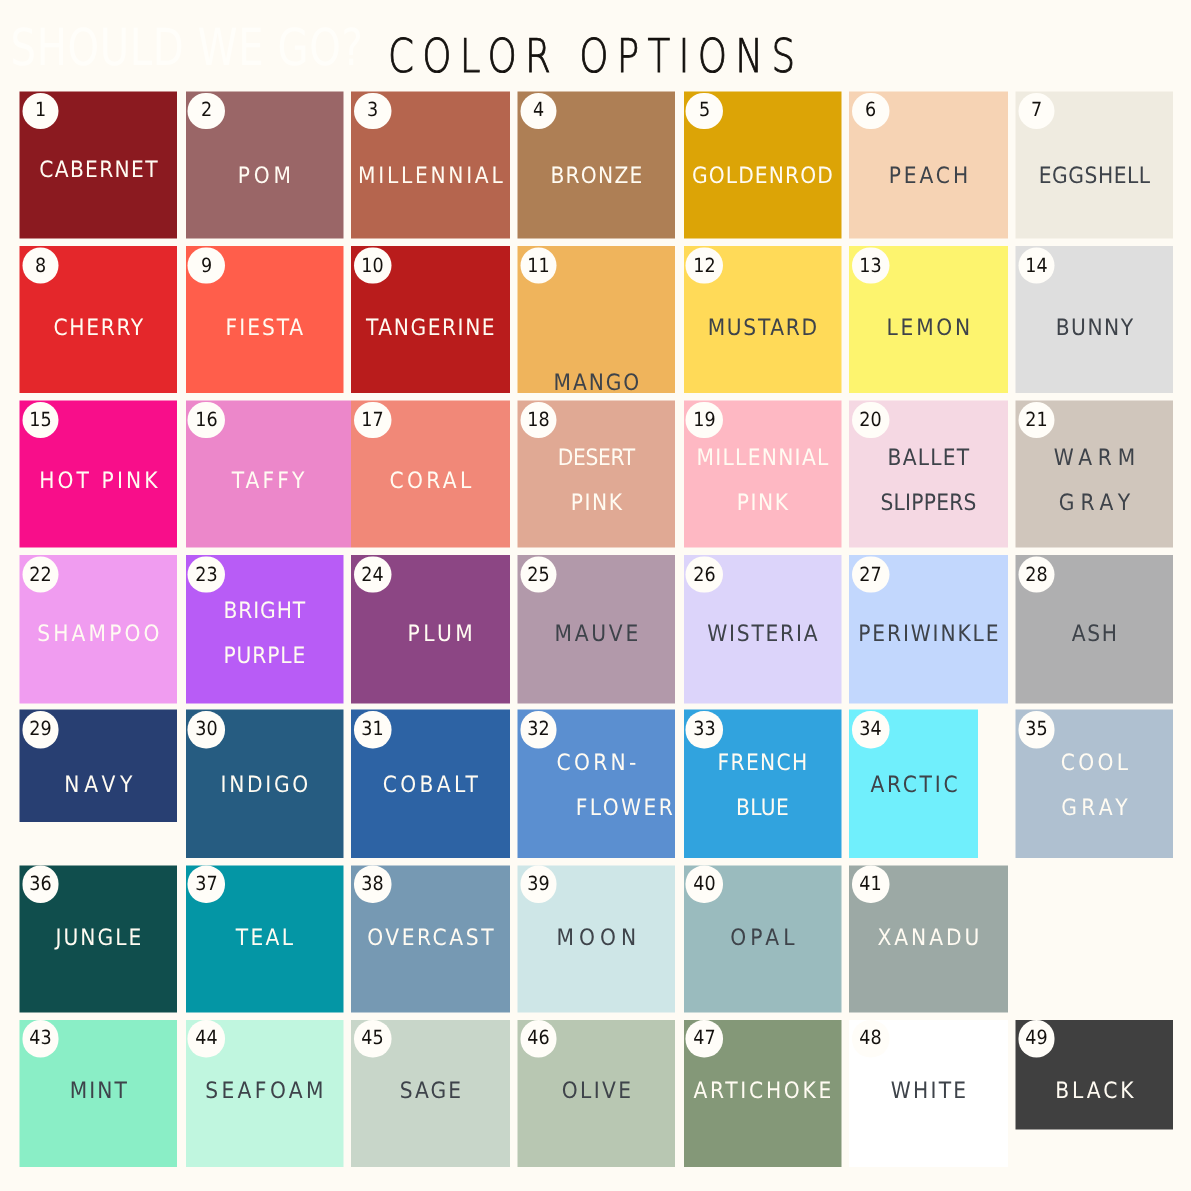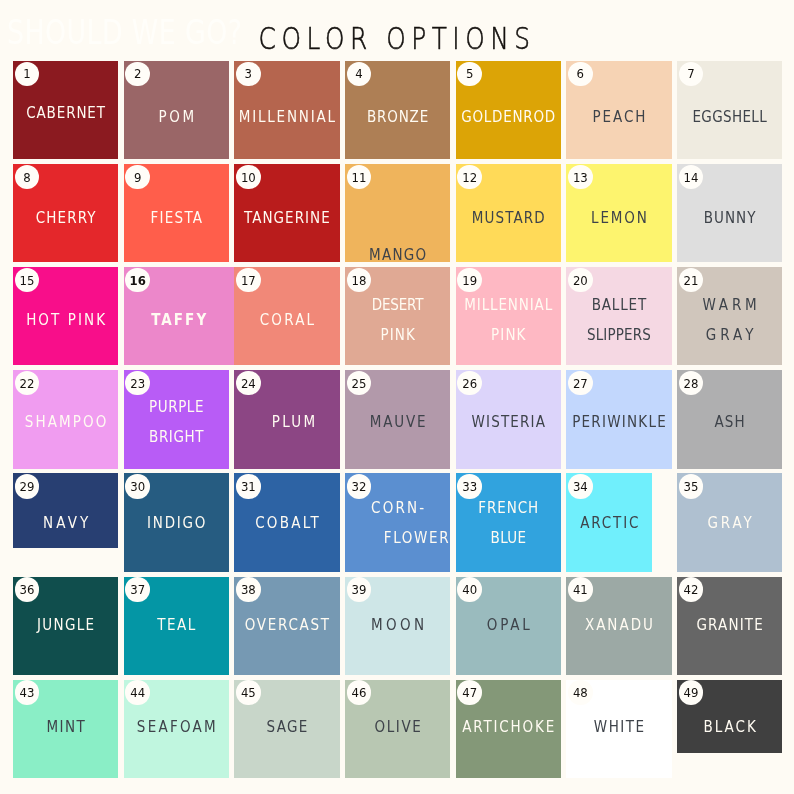--- a/index.html
+++ b/index.html
@@ -165,21 +165,21 @@
         <div class="label dark" style="top: 54.3px;">
           <div class="ln" style="letter-spacing: 1.01px; text-indent: 1.01px;">BUNNY</div>
         </div>
       </div>
       <div class="swatch" style="background: rgb(248, 14, 138); left: 13px; top: 267.2px; width: 105.2px; height: 98.3px;">
         <div class="badge">15</div>
         <div class="label light" style="top: 52.9px;">
           <div class="ln" style="letter-spacing: 2.08px; text-indent: 2.08px;">HOT PINK</div>
         </div>
       </div>
-      <div class="swatch" style="background: rgb(236, 135, 202); left: 123.67px; top: 267.2px; width: 110px; height: 98.3px; font-weight: bold;">
+      <div class="swatch" style="background: rgb(236, 135, 202); left: 123.67px; top: 267.2px; width: 110px; height: 98.3px;">
         <div class="badge">16</div>
         <div class="label light" style="top: 52.9px;">
           <div class="ln" style="letter-spacing: 2.08px; text-indent: 2.08px;">TAFFY</div>
         </div>
       </div>
       <div class="swatch" style="background: rgb(241, 136, 120); left: 234.34px; top: 267.2px; width: 105.2px; height: 98.3px;">
         <div class="badge">17</div>
         <div class="label light" style="top: 52.9px;">
           <div class="ln" style="letter-spacing: 2.21px; text-indent: 2.21px;">CORAL</div>
         </div>
@@ -214,22 +214,22 @@
       </div>
       <div class="swatch" style="background: rgb(240, 156, 240); left: 13px; top: 370.3px; width: 105.2px; height: 98.3px;">
         <div class="badge">22</div>
         <div class="label light" style="top: 51.5px;">
           <div class="ln" style="letter-spacing: 2.1px; text-indent: 2.1px;">SHAMPOO</div>
         </div>
       </div>
       <div class="swatch" style="background: rgb(184, 92, 246); left: 123.67px; top: 370.3px; width: 105.2px; height: 98.3px;">
         <div class="badge">23</div>
         <div class="label light" style="top: 51.5px;">
+          <div class="ln" style="letter-spacing: 0.59px; text-indent: 0.59px;">BRIGHT</div>
           <div class="ln" style="letter-spacing: 0.57px; text-indent: 0.57px;">PURPLE</div>
-          <div class="ln" style="letter-spacing: 0.59px; text-indent: 0.59px;">BRIGHT</div>
         </div>
       </div>
       <div class="swatch" style="background: rgb(140, 70, 132); left: 234.34px; top: 370.3px; width: 105.2px; height: 98.3px;">
         <div class="badge">24</div>
         <div class="label light" style="top: 51.5px; padding-left: 13px;">
           <div class="ln" style="letter-spacing: 2.36px; text-indent: 2.36px;">PLUM</div>
         </div>
       </div>
       <div class="swatch" style="background: rgb(178, 153, 170); left: 345.01px; top: 370.3px; width: 105.2px; height: 98.3px;">
         <div class="badge">25</div>
@@ -289,20 +289,21 @@
       </div>
       <div class="swatch" style="background: rgb(112, 239, 252); left: 566.35px; top: 473.4px; width: 86px; height: 98.3px;">
         <div class="badge">34</div>
         <div class="label dark" style="top: 50.1px;">
           <div class="ln" style="letter-spacing: 1.83px; text-indent: 1.83px;">ARCTIC</div>
         </div>
       </div>
       <div class="swatch" style="background: rgb(175, 192, 208); left: 677.02px; top: 473.4px; width: 105.2px; height: 98.3px;">
         <div class="badge">35</div>
         <div class="label light" style="top: 50.1px;">
+          <div class="ln" style="letter-spacing: 2.24px; text-indent: 2.24px;">COOL</div>
           <div class="ln" style="letter-spacing: 2.89px; text-indent: 2.89px;">GRAY</div>
         </div>
       </div>
       <div class="swatch" style="background: rgb(16, 78, 77); left: 13px; top: 576.5px; width: 105.2px; height: 98.3px;">
         <div class="badge">36</div>
         <div class="label light" style="top: 48.7px;">
           <div class="ln" style="letter-spacing: 1.33px; text-indent: 1.33px;">JUNGLE</div>
         </div>
       </div>
       <div class="swatch" style="background: rgb(4, 150, 165); left: 123.67px; top: 576.5px; width: 105.2px; height: 98.3px;">
@@ -328,26 +329,20 @@
         <div class="label dark" style="top: 48.7px;">
           <div class="ln" style="letter-spacing: 2.79px; text-indent: 2.79px;">OPAL</div>
         </div>
       </div>
       <div class="swatch" style="background: rgb(156, 169, 165); left: 566.35px; top: 576.5px; width: 105.2px; height: 98.3px;">
         <div class="badge">41</div>
         <div class="label light" style="top: 48.7px;">
           <div class="ln" style="letter-spacing: 1.99px; text-indent: 1.99px;">XANADU</div>
         </div>
       </div>
-      <div class="swatch" style="background: rgb(102, 102, 102); left: 677.02px; top: 576.5px; width: 105.2px; height: 98.3px;">
-        <div class="badge">42</div>
-        <div class="label light" style="top: 48.7px;">
-          <div class="ln" style="letter-spacing: 1.17px; text-indent: 1.17px;">GRANITE</div>
-        </div>
-      </div>
       <div class="swatch" style="background: rgb(138, 238, 198); left: 13px; top: 679.6px; width: 105.2px; height: 98.3px;">
         <div class="badge">43</div>
         <div class="label dark" style="top: 47.3px;">
           <div class="ln" style="letter-spacing: 1.38px; text-indent: 1.38px;">MINT</div>
         </div>
       </div>
       <div class="swatch" style="background: rgb(192, 246, 223); left: 123.67px; top: 679.6px; width: 105.2px; height: 98.3px;">
         <div class="badge">44</div>
         <div class="label dark" style="top: 47.3px;">
           <div class="ln" style="letter-spacing: 2.26px; text-indent: 2.26px;">SEAFOAM</div>

